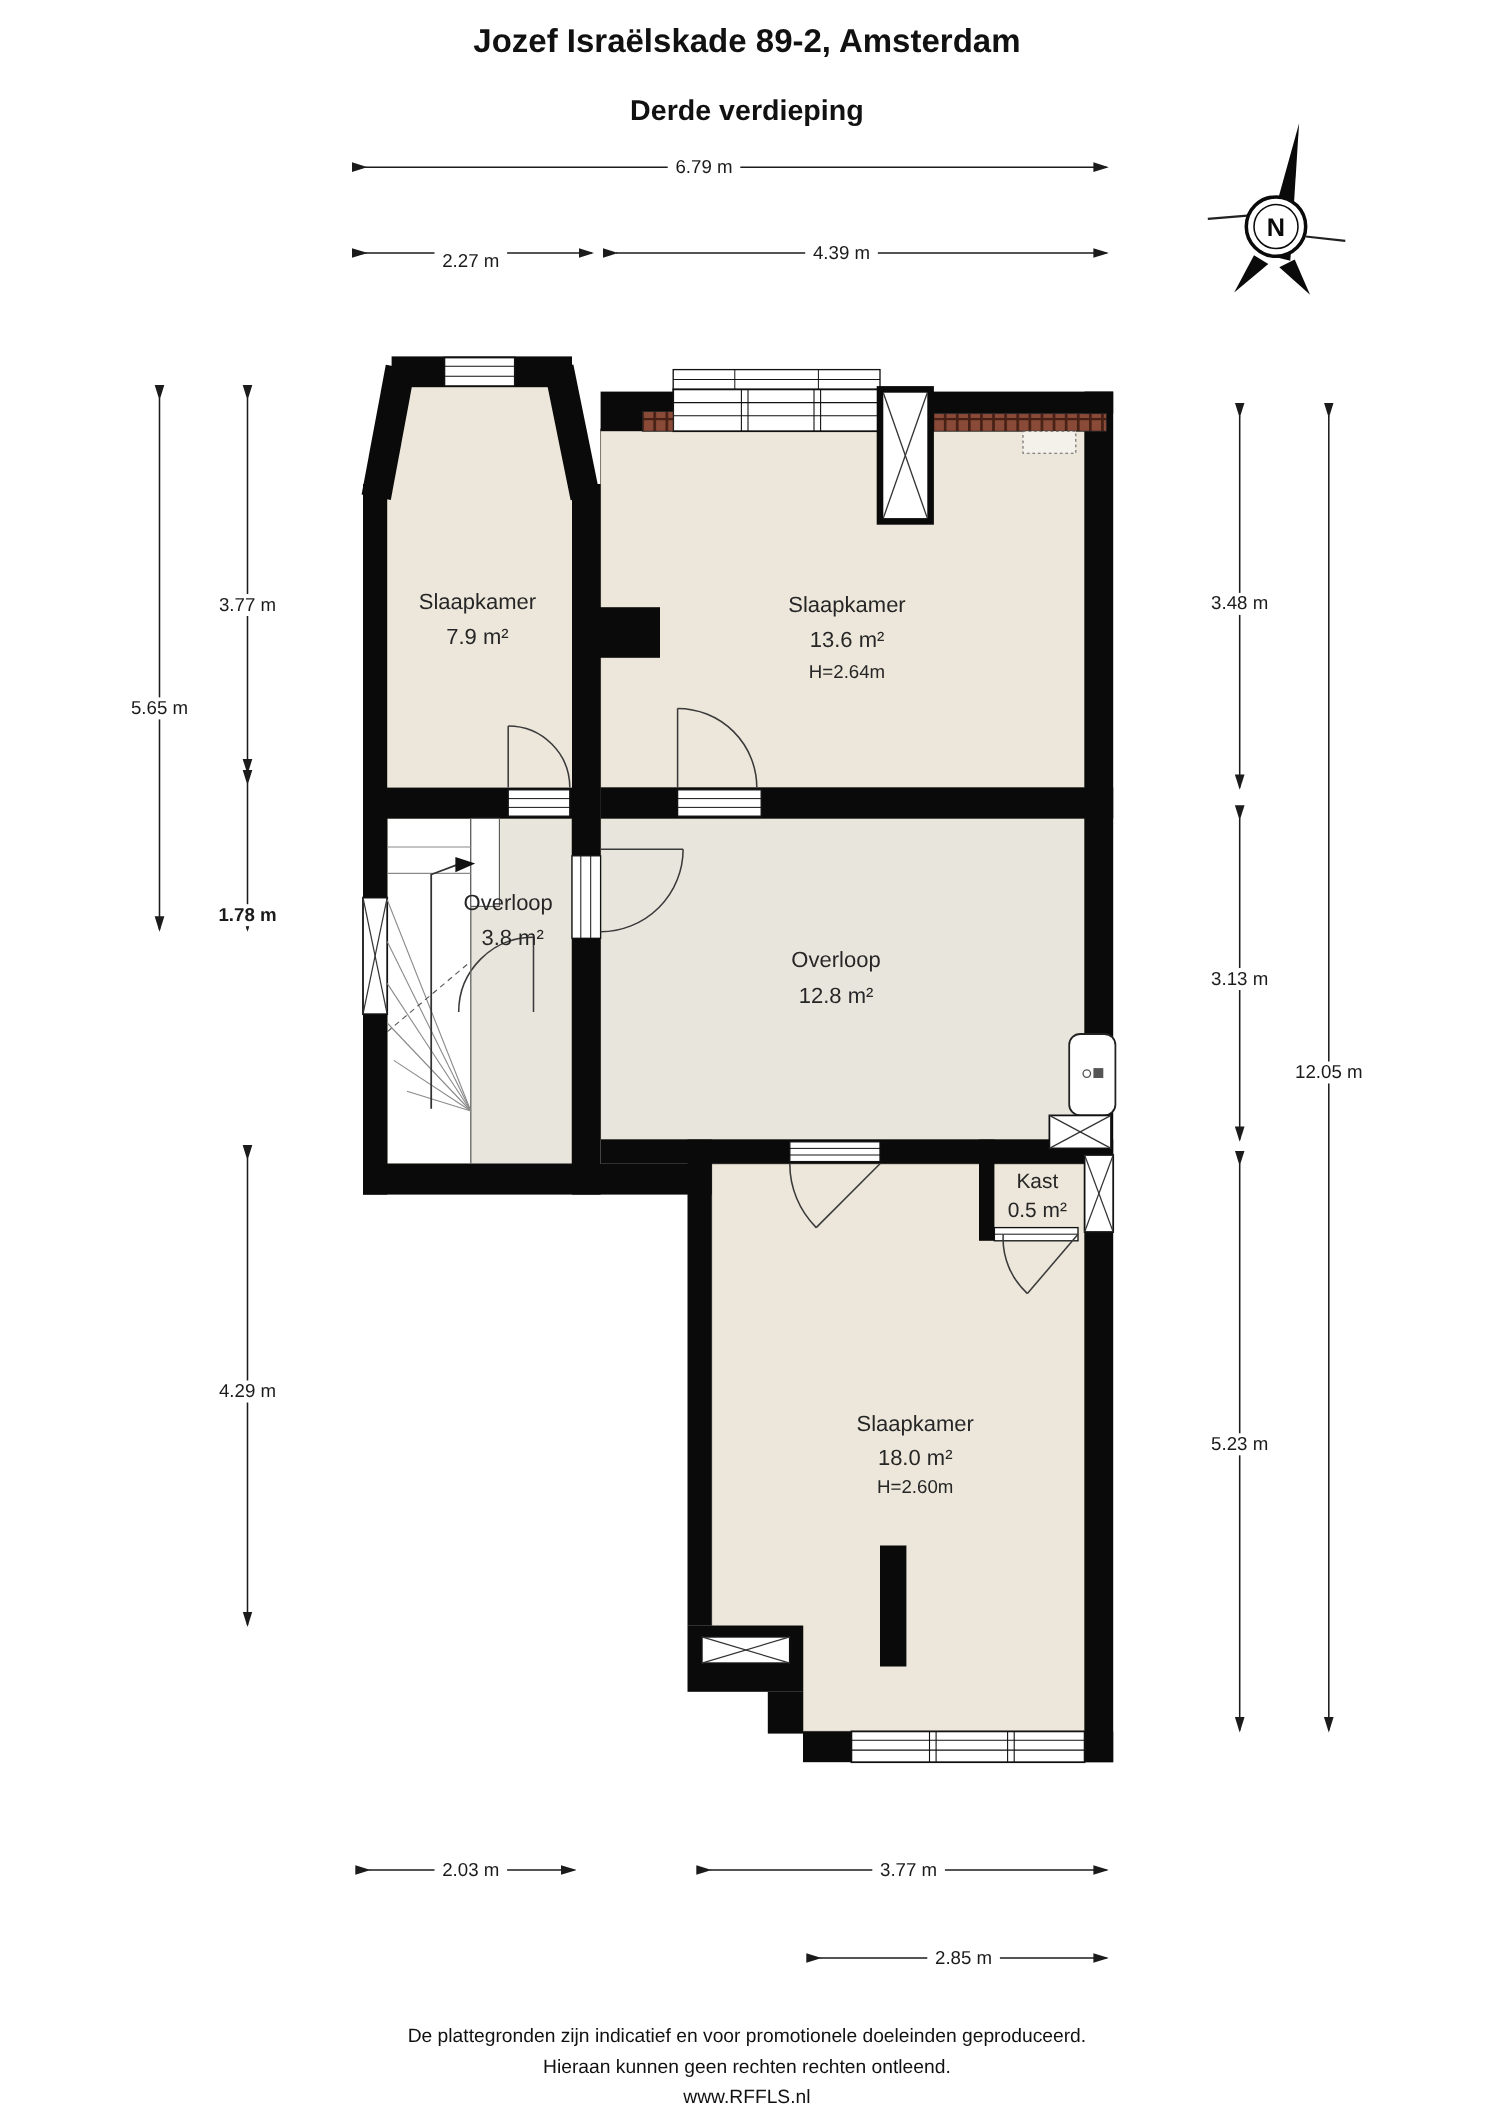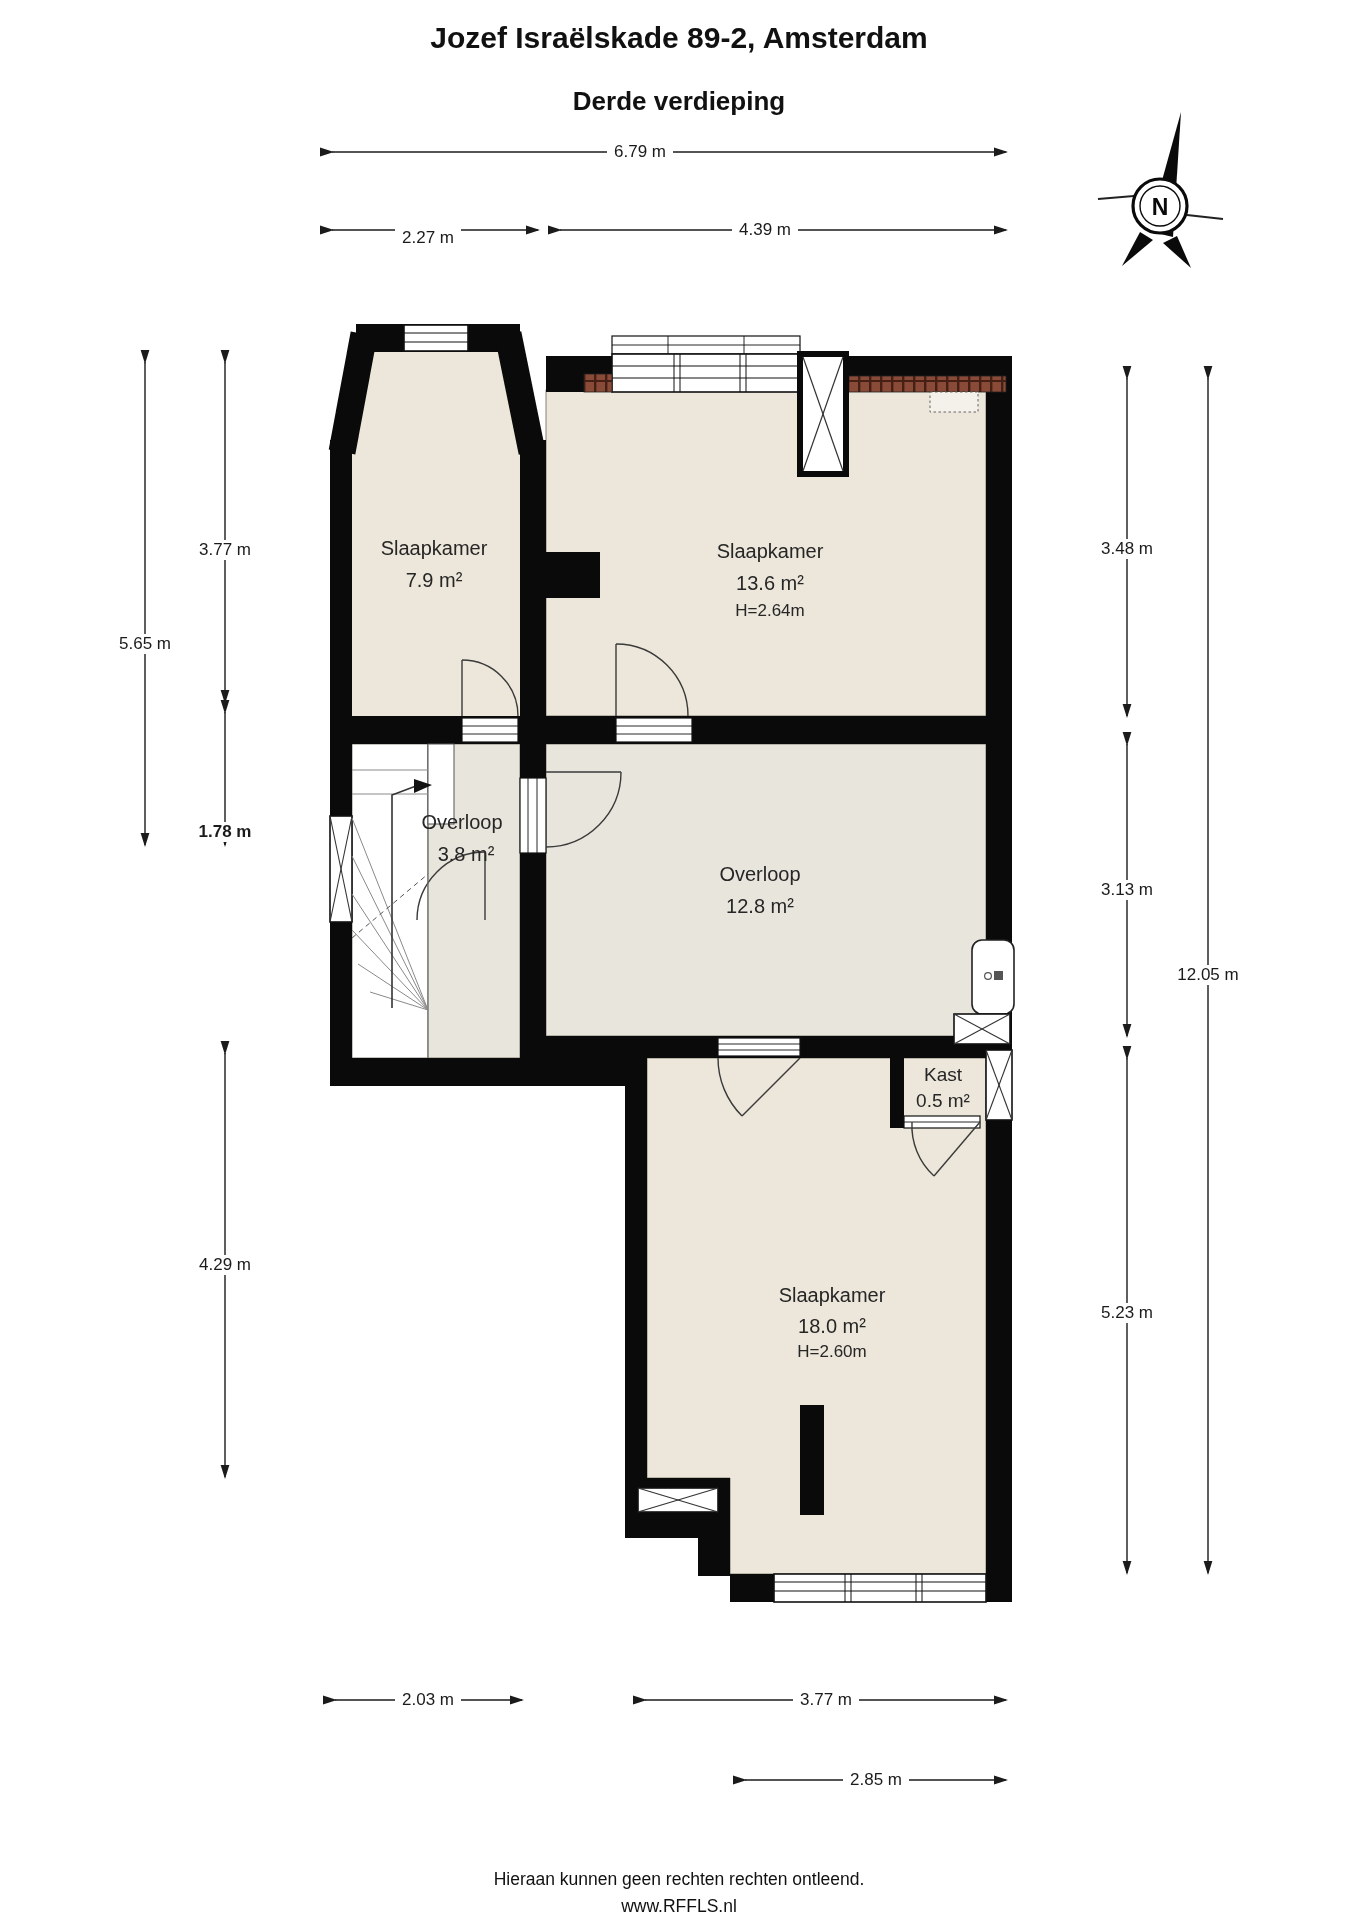--- a/index.html
+++ b/index.html
@@ -231,16 +231,17 @@
   <div class="lbl room" style="left:760px;top:874px;">Overloop</div>
   <div class="lbl room" style="left:760px;top:906px;">12.8 m²</div>
 
   <div class="lbl kastlbl" style="left:943px;top:1075px;">Kast</div>
   <div class="lbl kastlbl" style="left:943px;top:1101px;">0.5 m²</div>
 
   <div class="lbl room" style="left:832px;top:1295px;">Slaapkamer</div>
   <div class="lbl room" style="left:832px;top:1326px;">18.0 m²</div>
   <div class="lbl roomh" style="left:832px;top:1352px;">H=2.60m</div>
 
+  <div class="lbl footer" style="left:679px;top:1851px;">De plattegronden zijn indicatief en voor promotionele doeleinden geproduceerd.</div>
   <div class="lbl footer" style="left:679px;top:1879px;">Hieraan kunnen geen rechten rechten ontleend.</div>
   <div class="lbl footer" style="left:679px;top:1906px;">www.RFFLS.nl</div>
 
 </div>
 
 </body></html>

